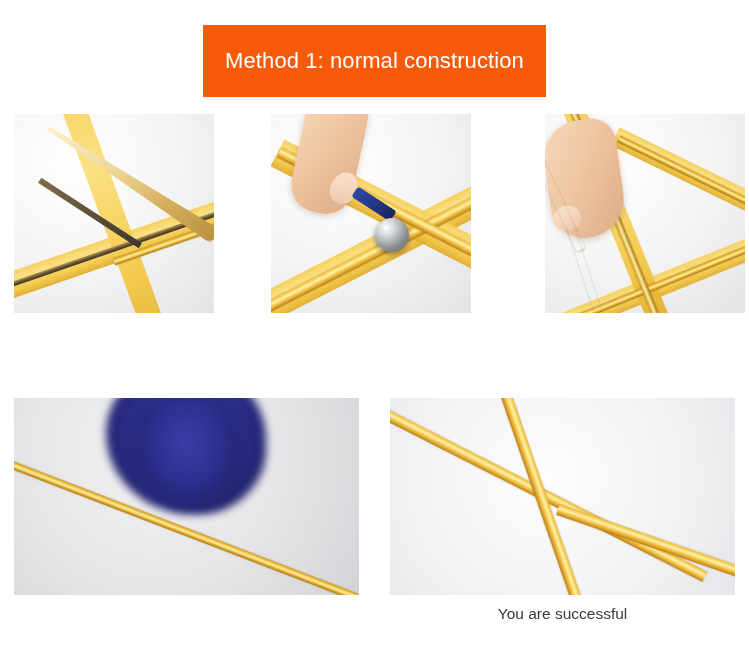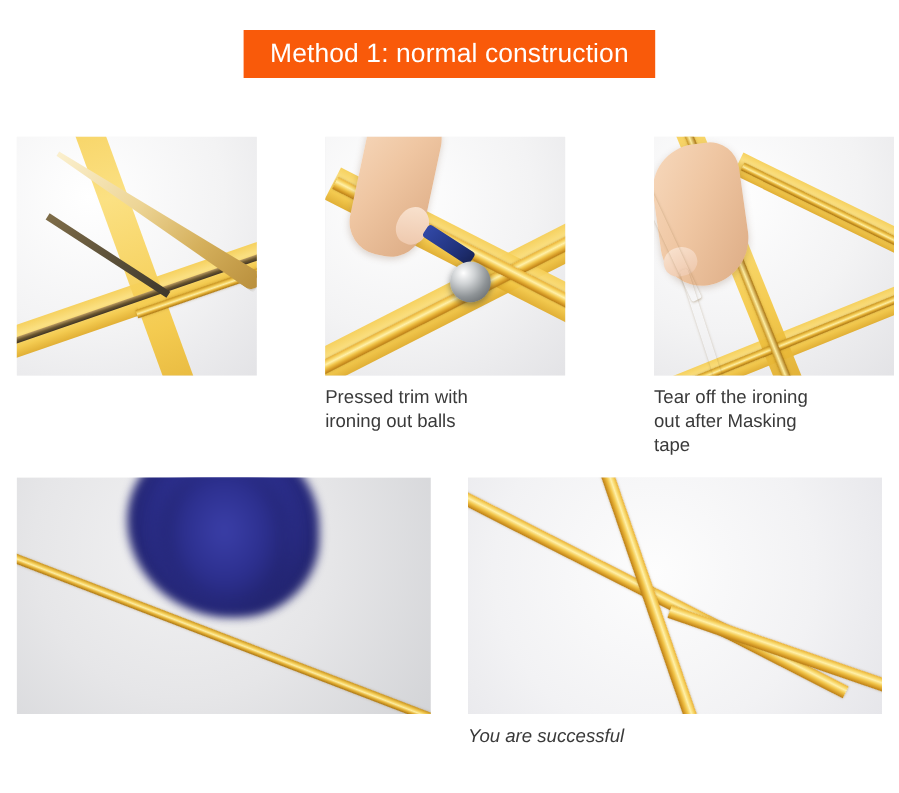--- a/index.html
+++ b/index.html
@@ -22,21 +22,21 @@
     width: 749px;
     text-align: center;
   }
   #banner {
     display: inline-block;
     background: #f95a0a;
     color: #ffffff;
     font-size: 22px;
     line-height: 40px;
     height: 40px;
-    padding: 0 22px;
+    padding: 16px 22px;
     letter-spacing: 0.1px;
     white-space: nowrap;
   }
 
   
   .step {
     position: absolute;
   }
   .photo {
     position: relative;
@@ -54,21 +54,21 @@
   
   #step-1 { left: 14px;  top: 114px; width: 200px; }
   #step-2 { left: 271px; top: 114px; width: 200px; }
   #step-3 { left: 545px; top: 114px; width: 200px; }
   #step-1 .photo, #step-2 .photo, #step-3 .photo { width: 200px; height: 199px; }
 
   
   #step-4 { left: 14px;  top: 398px; width: 345px; }
   #step-5 { left: 390px; top: 398px; width: 345px; }
   #step-4 .photo, #step-5 .photo { width: 345px; height: 197px; }
-  #step-5 .caption { text-align: left; font-style: italic; }
+  #step-5 .caption { text-align: center; }
 
   
   .paper {
     position: absolute;
     inset: 0;
     background:
       radial-gradient(circle at 30% 25%, #ffffff 0%, #f3f3f4 55%, #e3e3e6 100%);
   }
   .paper.grey {
     background:
@@ -173,45 +173,40 @@
 
     <div class="gold-bar" style="left:-38px; top:129px; width:300px; height:11px; transform:rotate(-27deg);"></div>
     <div class="gold-bar" style="left:-8px; top:101px; width:300px; height:11px; transform:rotate(27deg);"></div>
 
     <div class="finger" style="left:28px; top:-30px; width:62px; height:130px; border-radius:34px 34px 30px 30px; transform:rotate(12deg);"></div>
     <div class="nail" style="left:60px; top:58px; width:26px; height:32px; transform:rotate(26deg);"></div>
 
     <div class="handle-blue" style="left:80px; top:84px; width:46px; height:12px; transform:rotate(33deg);"></div>
     <div class="ball" style="left:104px; top:104px; width:34px; height:34px;"></div>
   </div>
-  <div class="caption">Pressed trim with
-ironing out balls</div>
 </div>
 
 <div class="step" id="step-3">
   <div class="photo">
     <div class="paper"></div>
 
     <div class="tape-bar" style="left:10px; top:150px; width:260px; height:22px; transform:rotate(-22deg);"></div>
     <div class="tape-bar" style="left:60px; top:-20px; width:22px; height:240px; transform:rotate(-22deg);"></div>
     <div class="tape-bar" style="left:60px; top:56px; width:200px; height:20px; transform:rotate(26deg);"></div>
 
     <div class="gold-bar thin" style="left:12px; top:158px; width:250px; height:7px; transform:rotate(-22deg);"></div>
     <div class="gold-bar thin" style="left:66px; top:-16px; width:7px; height:230px; transform:rotate(-22deg); background:linear-gradient(to right,#c9931f,#fdeda0 45%,#a97411);"></div>
     <div class="gold-bar thin" style="left:64px; top:64px; width:195px; height:7px; transform:rotate(26deg);"></div>
 
     <div class="finger" style="left:2px; top:6px; width:74px; height:118px; border-radius:40px 26px 42px 36px; transform:rotate(-8deg);"></div>
     <div class="nail" style="left:8px; top:92px; width:28px; height:24px; transform:rotate(-14deg);"></div>
 
     <div class="stick" style="left:4px; top:12px; width:9px; height:130px; transform:rotate(-25deg); border-radius:2px;"></div>
     <div class="stick" style="left:38px; top:108px; width:7px; height:110px; transform:rotate(-18deg); border-radius:2px;"></div>
   </div>
-  <div class="caption">Tear off the ironing
-out after Masking
-tape</div>
 </div>
 
 <div class="step" id="step-4">
   <div class="photo">
     <div class="paper grey"></div>
 
     <div class="brush-blue" style="left:92px; top:-34px; width:160px; height:150px; border-radius:48% 52% 44% 56%;"></div>
     <div class="brush-blue" style="left:118px; top:-10px; width:110px; height:120px; border-radius:50% 50% 40% 60%; filter:blur(6px);"></div>
 
     <div class="gold-bar thin" style="left:-10px; top:60px; width:380px; height:8px; transform:rotate(21deg); transform-origin:left center;"></div>

